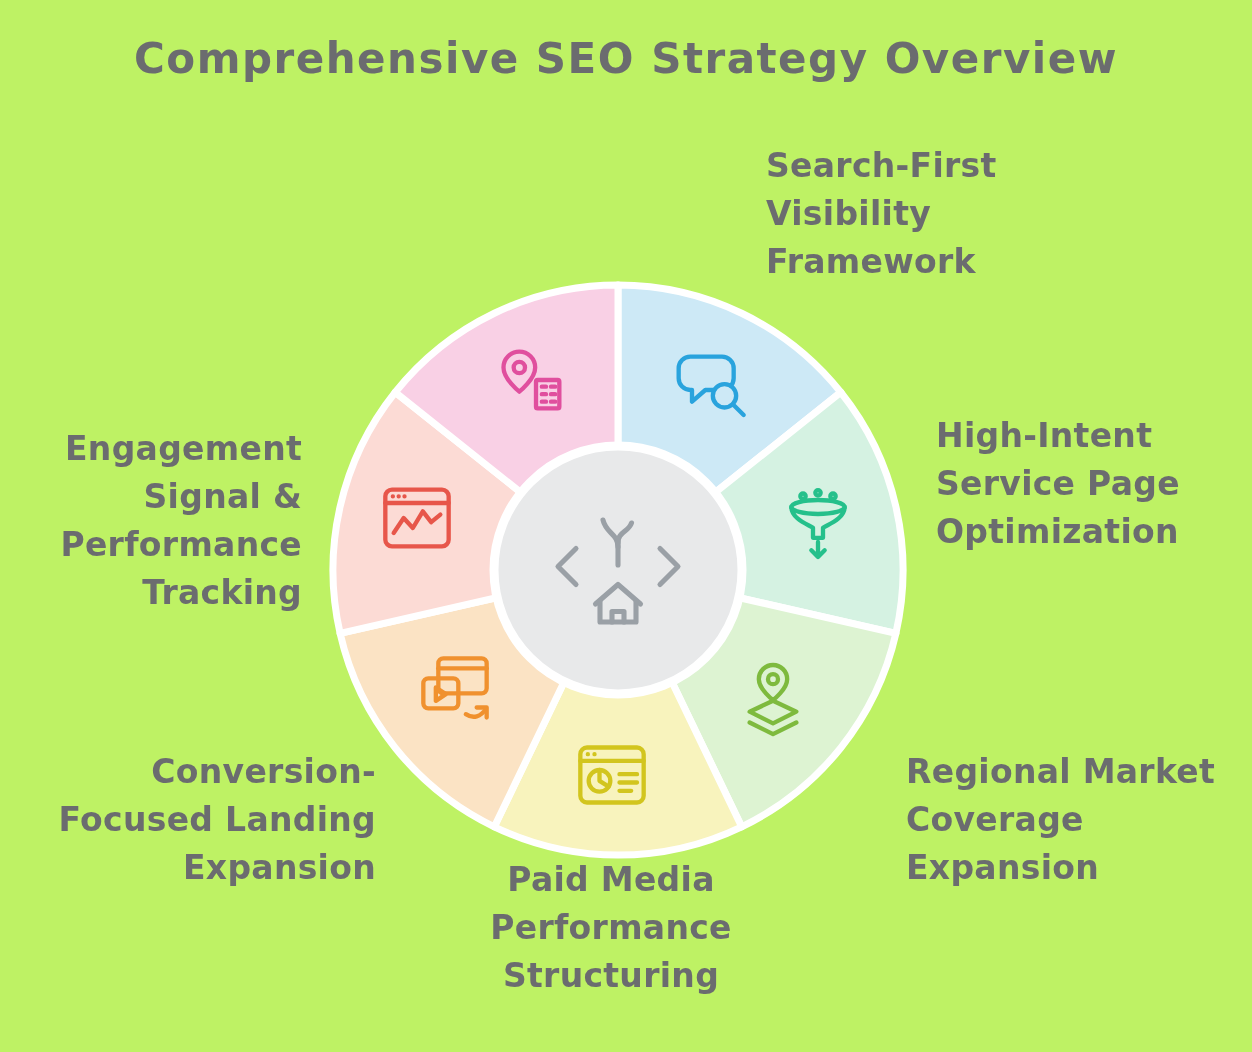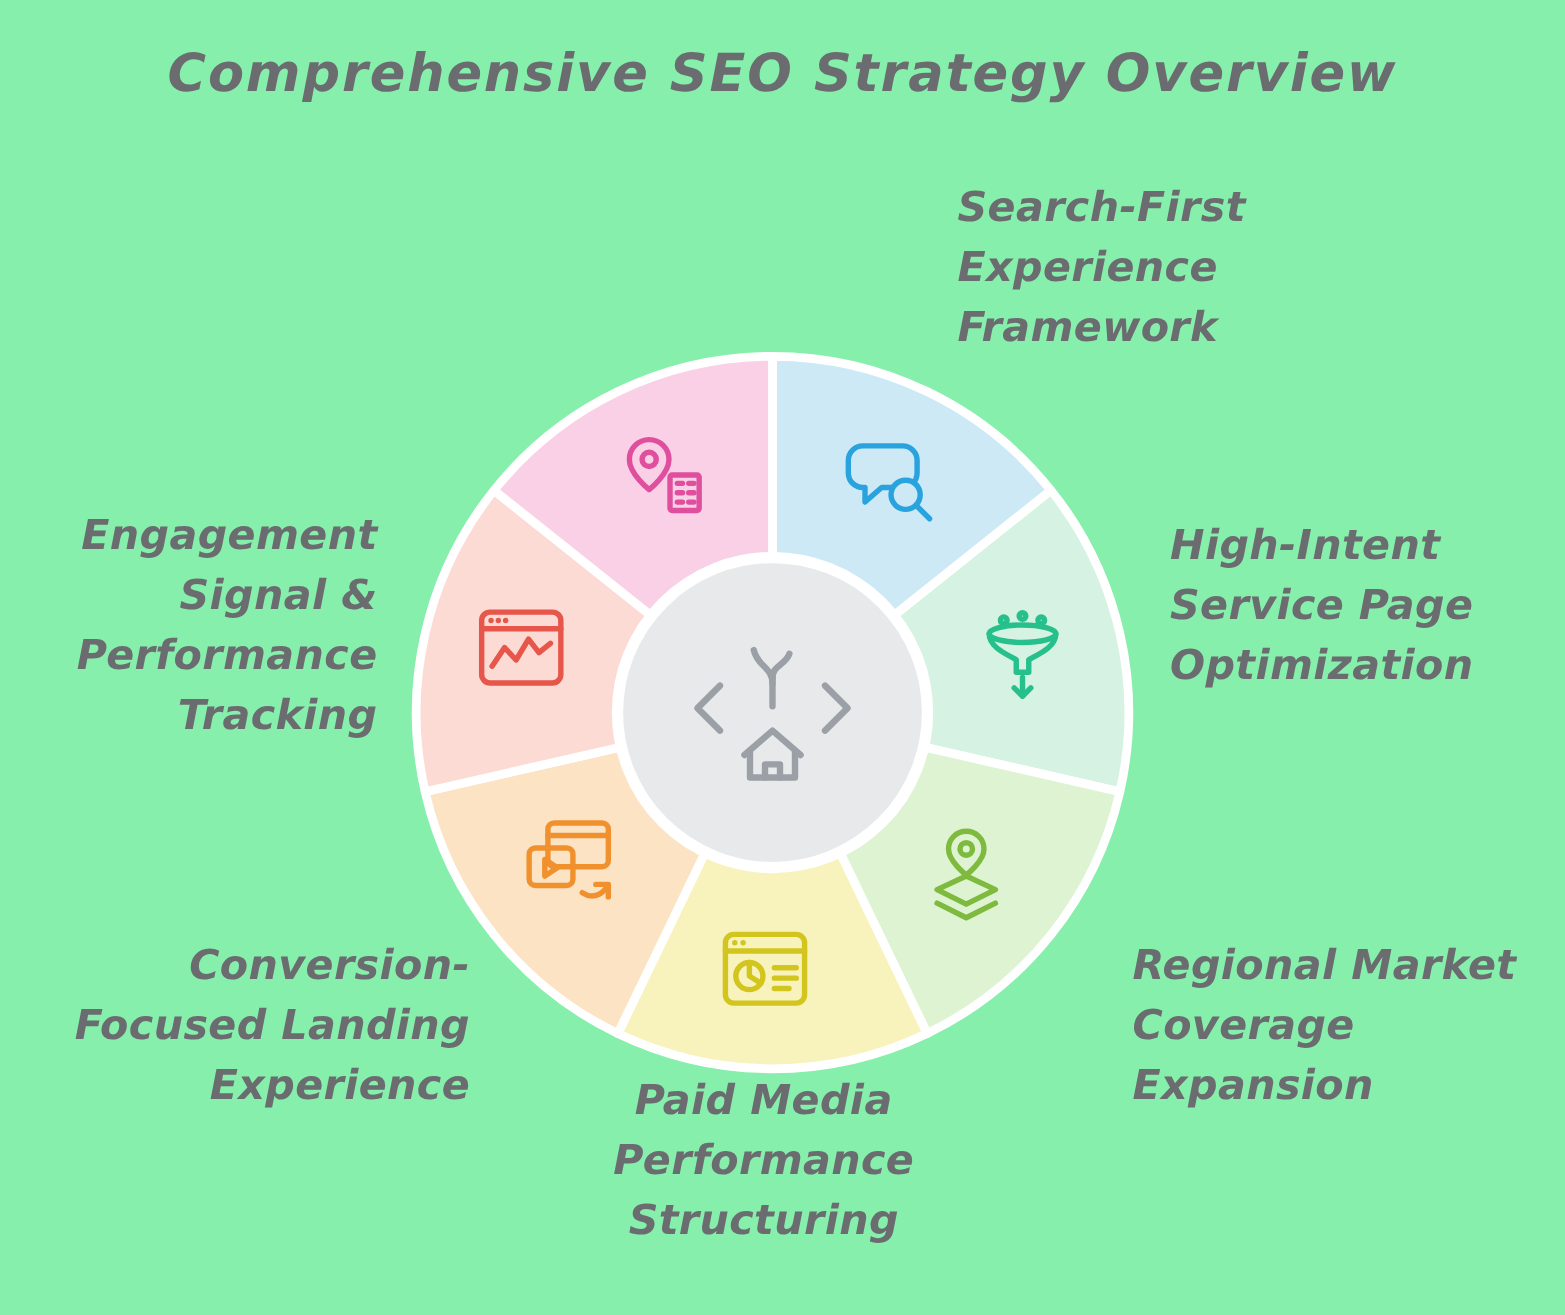--- a/index.html
+++ b/index.html
@@ -1,37 +1,36 @@
 <!DOCTYPE html>
 <html><head>
 <meta charset="utf-8">
 <style>
   html,body{margin:0;padding:0;background:#ffffff;}
   .canvas{
-    position:relative;width:1252px;height:1052px;overflow:hidden;background:#86efac;
+    position:relative;width:1252px;height:1052px;overflow:hidden;background:#bef264;
     font-family:"DejaVu Sans", sans-serif;
-    font-style:italic;
   }
   .title{
     position:absolute;top:34px;left:0;width:100%;margin:0;
     text-align:center;font-size:42px;font-weight:800;letter-spacing:1.5px;
     color:#6b6c6f;
   }
   #wheel-svg{position:absolute;left:0;top:0;}
   .label{
     position:absolute;color:#6b6c6f;font-size:33px;font-weight:700;
     line-height:48px;white-space:pre-line;letter-spacing:.3px;
   }
   .label-scalable{top:142px;left:40px;width:432px;text-align:right;}
   .label-search{top:142px;left:766px;width:400px;text-align:left;}
   .label-highintent{top:412px;left:936px;width:310px;text-align:left;}
   .label-regional{top:748px;left:906px;width:370px;text-align:left;}
   .label-paid{top:856px;left:421px;width:380px;text-align:center;}
   .label-conversion{top:748px;left:20px;width:356px;text-align:right;}
-  .label-engagement{top:404px;left:10px;width:292px;text-align:right;}
+  .label-engagement{top:425px;left:10px;width:292px;text-align:right;}
   .icon{position:absolute;width:80px;height:80px;}
   .icon svg{width:100%;height:100%;display:block;}
   .icon-center{position:absolute;left:543px;top:493px;width:150px;height:150px;color:#9aa0a6;}
   .icon-center svg{width:100%;height:100%;display:block;}
   .icon-pink{left:491px;top:345px;}
   .icon-blue{left:672px;top:345px;}
   .icon-green{left:778px;top:487px;}
   .icon-lime{left:733px;top:660px;}
   .icon-yellow{left:572px;top:735px;}
   .icon-orange{left:415px;top:650px;}
@@ -132,32 +131,32 @@
       <path class="stroke-c" d="M50 48V30"></path>
       <path class="stroke-c" d="M50 36c0-9-8-9-10-18"></path>
       <path class="stroke-c" d="M50 33c0-7 7-7 9-13"></path>
       <path class="stroke-c" d="M35 74L50 61l15 13"></path>
       <path class="stroke-c" d="M38 72v14h24V72"></path>
       <path class="stroke-c" d="M46 86v-7h8v7"></path>
     </svg>
   </div>
 
   <div class="label label-search">Search-First
-Experience
+Visibility
 Framework</div>
   <div class="label label-highintent">High-Intent
 Service Page
 Optimization</div>
   <div class="label label-regional">Regional Market
 Coverage
 Expansion</div>
   <div class="label label-paid">Paid Media
 Performance
 Structuring</div>
   <div class="label label-conversion">Conversion-
 Focused Landing
-Experience</div>
+Expansion</div>
   <div class="label label-engagement">Engagement
 Signal &amp;
 Performance
 Tracking</div>
 
 </div>
 
 </body></html>

